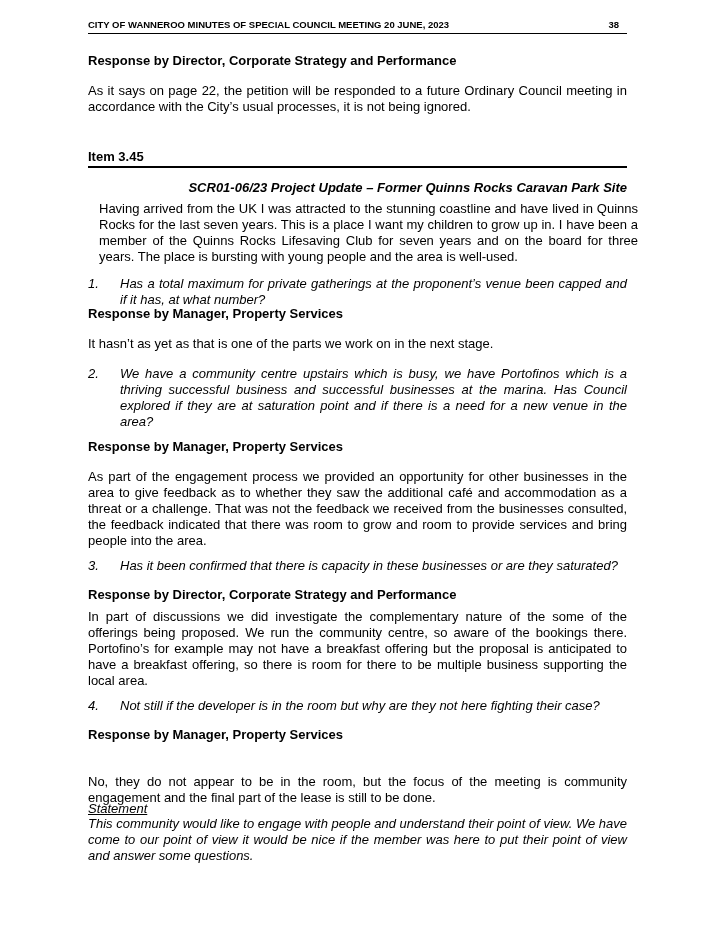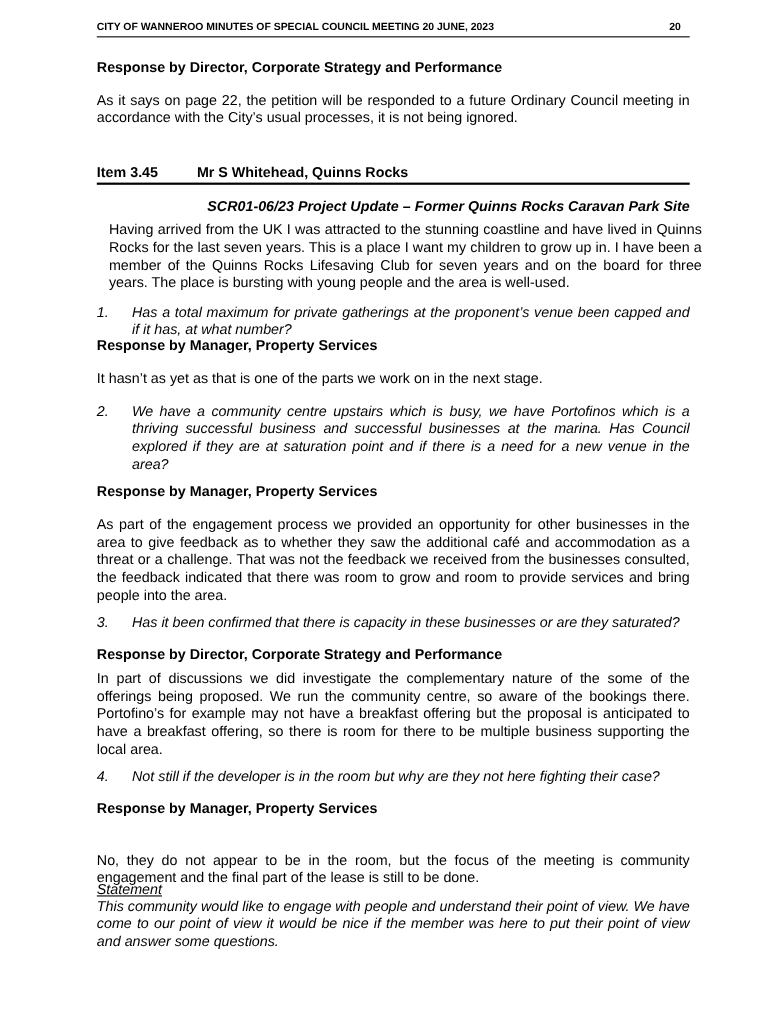--- a/index.html
+++ b/index.html
@@ -29,29 +29,28 @@
     .q .t { flex: 1; text-align: justify; text-align-last: left; }
     .u { text-decoration: underline; font-style: italic; }
   </style>
 </head>
 <body>
 
 <div class="page">
 
   <div class="hdr">
     <span>CITY OF WANNEROO MINUTES OF SPECIAL COUNCIL MEETING 20 JUNE, 2023</span>
-    <span class="pg">20</span>
+    <span class="pg">38</span>
   </div>
 
   <div class="blk b" style="top:53px;">Response by Director, Corporate Strategy and Performance</div>
   <div class="blk j" style="top:83px;">As it says on page 22, the petition will be responded to a future Ordinary Council meeting in accordance with the City’s usual processes, it is not being ignored.</div>
 
   <div class="blk item" style="top:149px;">
     <span class="num">Item 3.45</span>
-    <span>Mr S Whitehead, Quinns Rocks</span>
   </div>
 
   <div class="blk bi" style="top:180px;text-align:right;">SCR01-06/23 Project Update – Former Quinns Rocks Caravan Park Site</div>
   <div class="blk j" style="top:201px;margin-left:11px;">Having arrived from the UK I was attracted to the stunning coastline and have lived in Quinns Rocks for the last seven years.   This is a place I want my children to grow up in.  I have been a member of the Quinns Rocks Lifesaving Club for seven years and on the board for three years.  The place is bursting with young people and the area is well-used.</div>
 
   <div class="blk q" style="top:276px;">
     <span class="n">1.</span>
     <span class="t"> Has a total maximum for private gatherings at the proponent’s venue been capped and if it has, at what number?</span>
   </div>
   <div class="blk b" style="top:306px;">Response by Manager, Property Services</div>

